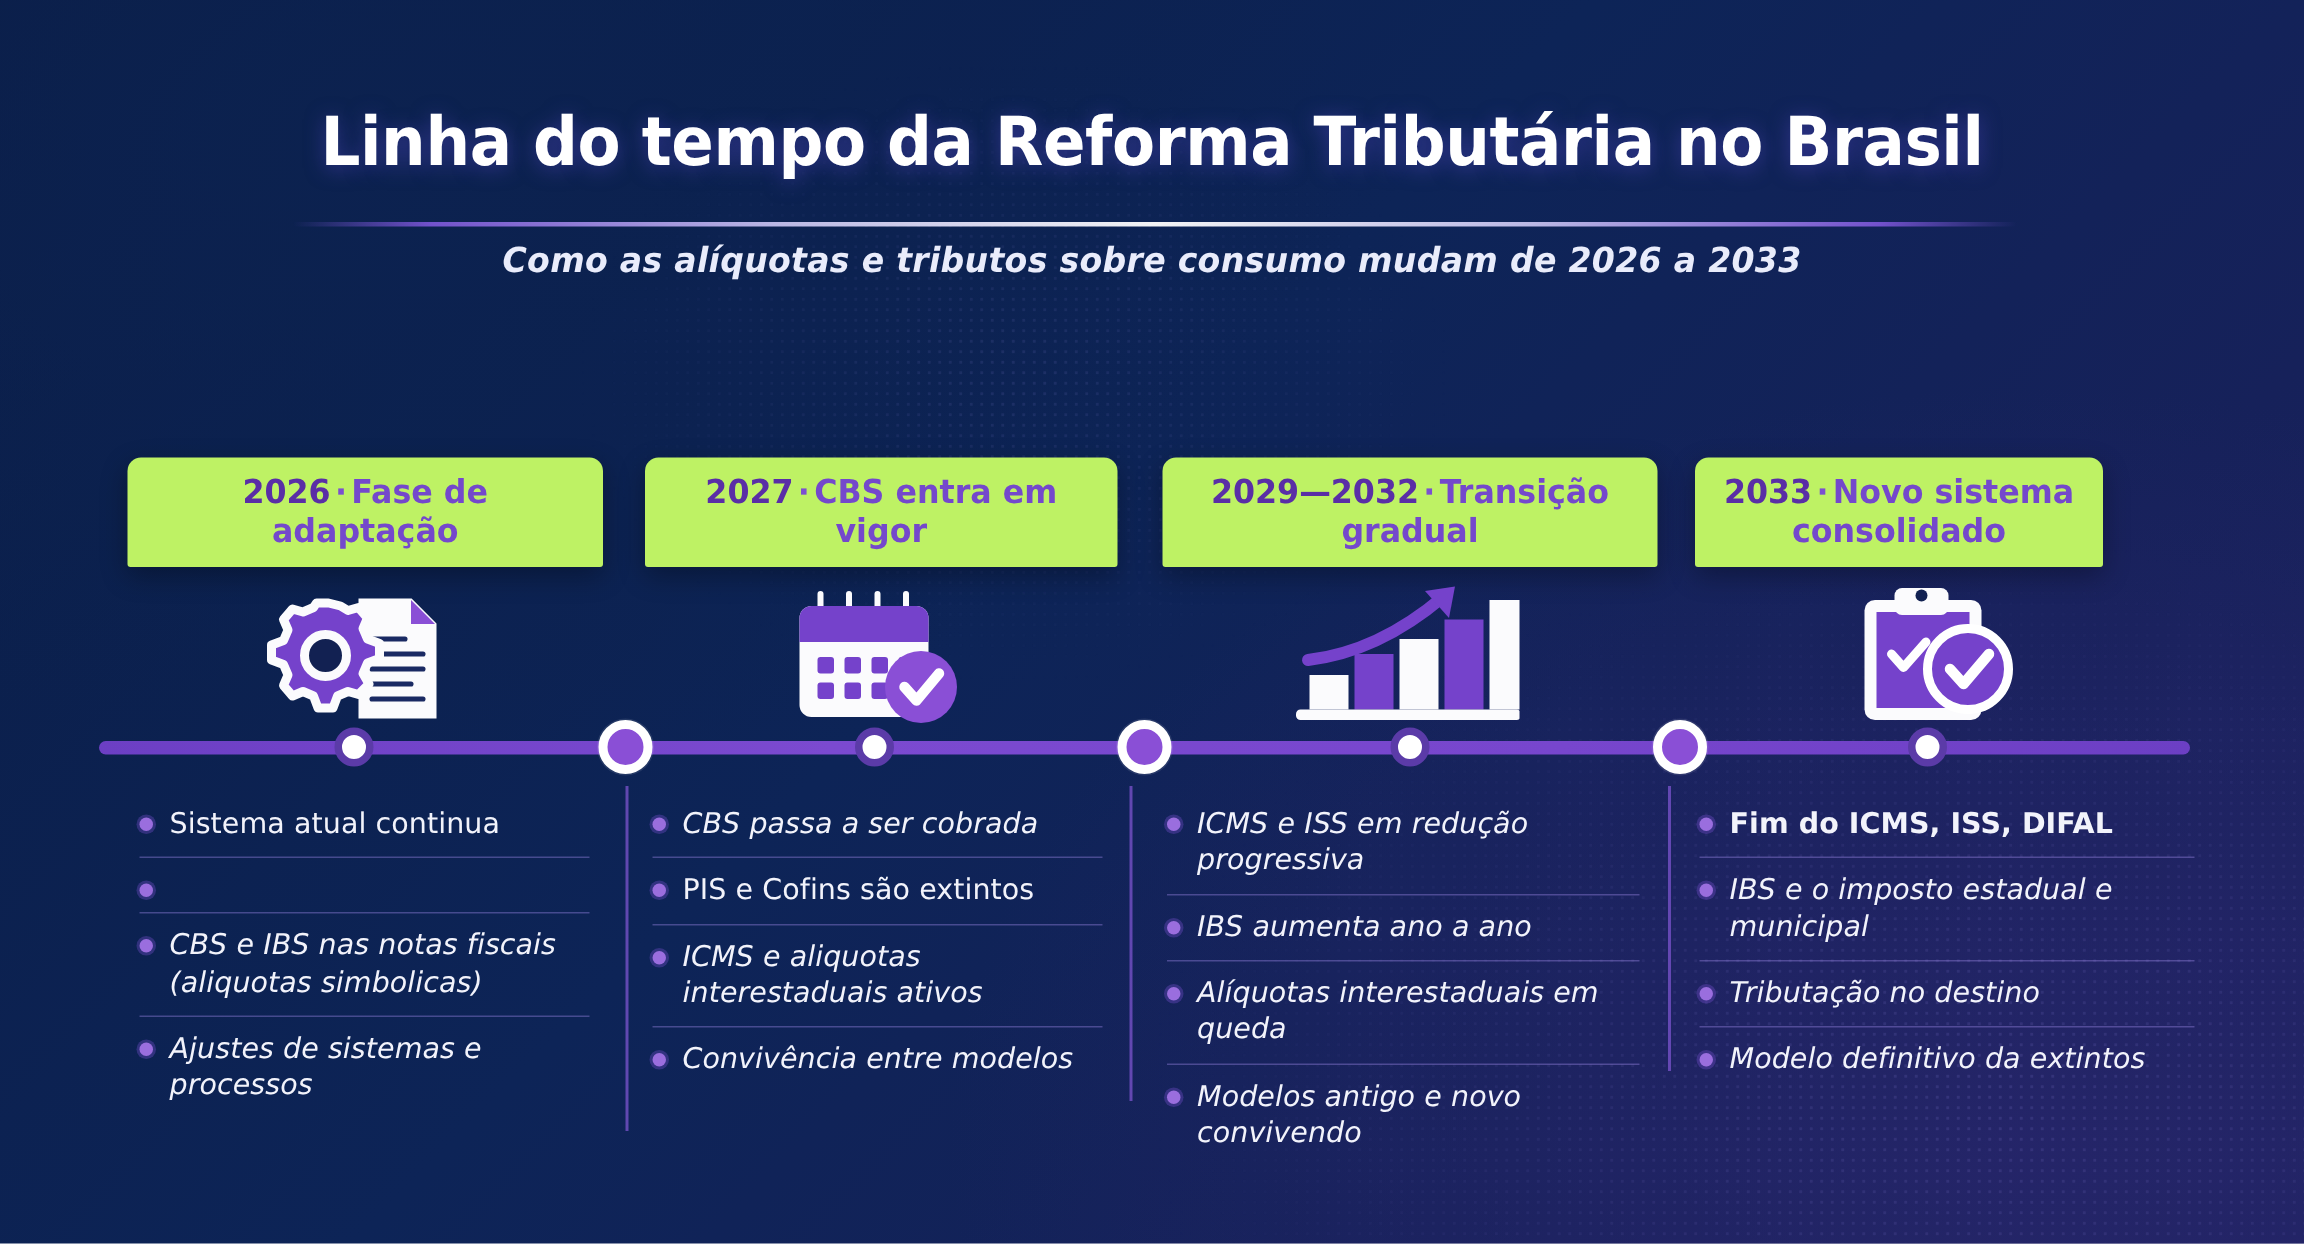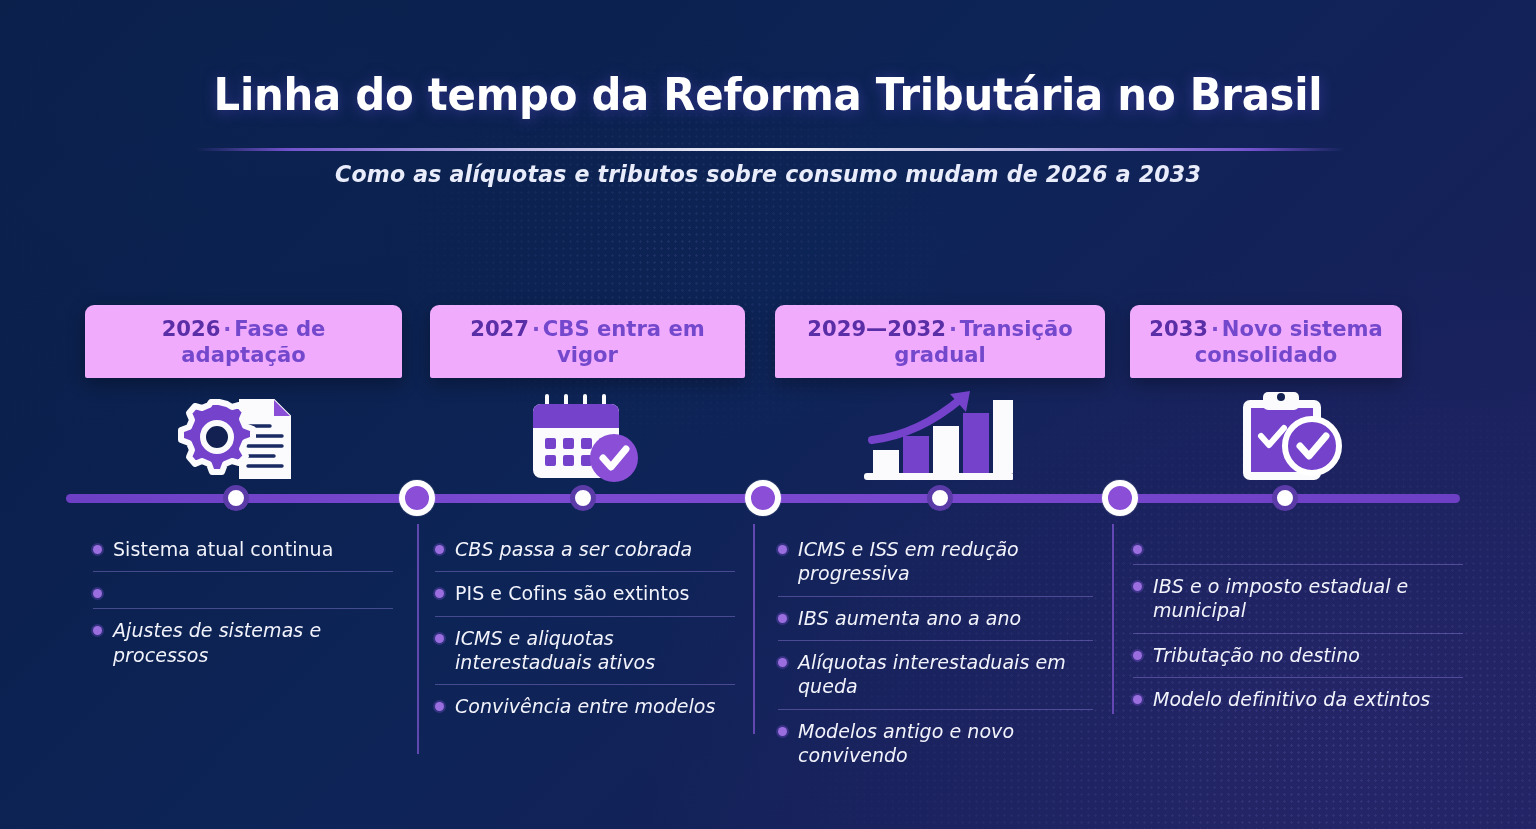--- a/index.html
+++ b/index.html
@@ -64,21 +64,21 @@
     border:5px solid #5b3ba8; top:485px; margin-left:-13px;
   }
   .node.big{
     width:36px; height:36px; background:#8a4fd6;
     border:6px solid #ffffff; top:480px; margin-left:-18px;
     box-shadow:0 0 0 1px rgba(255,255,255,0.1);
   }
 
   
   .card{
-    position:absolute; background:#f0abfc;
+    position:absolute; background:#bef264;
     border-radius:9px 9px 2px 2px;
     box-shadow:0 6px 18px rgba(0,0,0,0.30);
     display:flex; align-items:center; justify-content:center;
     padding:6px 12px; text-align:center;
   }
   .card-text{ font-size:22px; font-weight:bold; line-height:1.16; transform:scaleX(0.96); }
   .yr{ color:#5a2ea6; }
   .sep{ color:#7b4fd0; padding:0 3px; }
   .lbl{ color:#7448cc; }
 
@@ -229,20 +229,24 @@
   <ul class="bullets" id="list-0">
       <li class="bullet">
         <span class="dot"></span>
         <span class="txt plain">Sistema atual continua</span>
       </li>
       <li class="bullet">
         <span class="dot"></span>
       </li>
       <li class="bullet">
         <span class="dot"></span>
+        <span class="txt">CBS e IBS nas notas fiscais (aliquotas simbolicas)</span>
+      </li>
+      <li class="bullet">
+        <span class="dot"></span>
         <span class="txt">Ajustes de sistemas e processos</span>
       </li>
     </ul>
 </div>
 <div class="col" style="left:435px; top:528px; width:300px;">
   <ul class="bullets" id="list-1">
       <li class="bullet">
         <span class="dot"></span>
         <span class="txt">CBS passa a ser cobrada</span>
       </li>
@@ -277,20 +281,21 @@
       <li class="bullet">
         <span class="dot"></span>
         <span class="txt">Modelos antigo e novo convivendo</span>
       </li>
     </ul>
 </div>
 <div class="col" style="left:1133px; top:528px; width:330px;">
   <ul class="bullets" id="list-3">
       <li class="bullet">
         <span class="dot"></span>
+        <span class="txt b">Fim do ICMS, ISS, DIFAL</span>
       </li>
       <li class="bullet">
         <span class="dot"></span>
         <span class="txt">IBS e o imposto estadual e municipal</span>
       </li>
       <li class="bullet">
         <span class="dot"></span>
         <span class="txt">Tributação no destino</span>
       </li>
       <li class="bullet">

